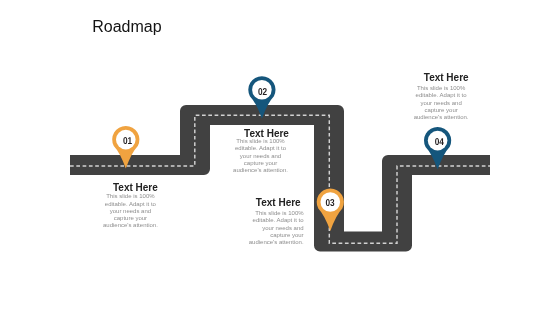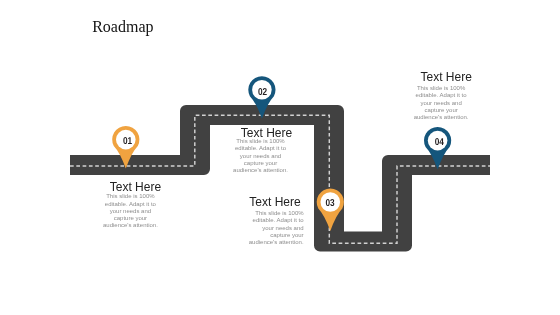--- a/index.html
+++ b/index.html
@@ -1,23 +1,23 @@
 <!DOCTYPE html>
 <html><head>
 <meta charset="utf-8">
 <style>
   html,body{margin:0;padding:0;}
   body{width:560px;height:315px;background:#ffffff;overflow:hidden;
        font-family:"Liberation Sans",sans-serif;-webkit-font-smoothing:antialiased;}
   #slide{position:relative;width:560px;height:315px;background:#fff;overflow:hidden;}
   #title{position:absolute;left:92.2px;top:17.5px;font-size:16px;color:#131313;
-         letter-spacing:0px;line-height:18px;font-family:Liberation Serif, serif;}
+         letter-spacing:0px;line-height:18px;}
   svg.layer{position:absolute;left:0;top:0;width:560px;height:315px;}
   .tb{position:absolute;}
-  .tb.h{font-size:12px;font-weight:normal;color:#222222;line-height:9px;}
+  .tb.h{font-size:10px;font-weight:bold;color:#222222;line-height:9px;}
   .tb.b{font-size:6px;color:#8e8e8e;line-height:7.15px;}
   .pinnum{font-family:"Liberation Sans",sans-serif;font-size:10px;font-weight:bold;fill:#231f20;text-rendering:geometricPrecision;}
 </style>
 </head>
 <body>
 
 <div id="slide">
   <div id="title">Roadmap</div>
 
   <svg class="layer" viewBox="0 0 560 315">

